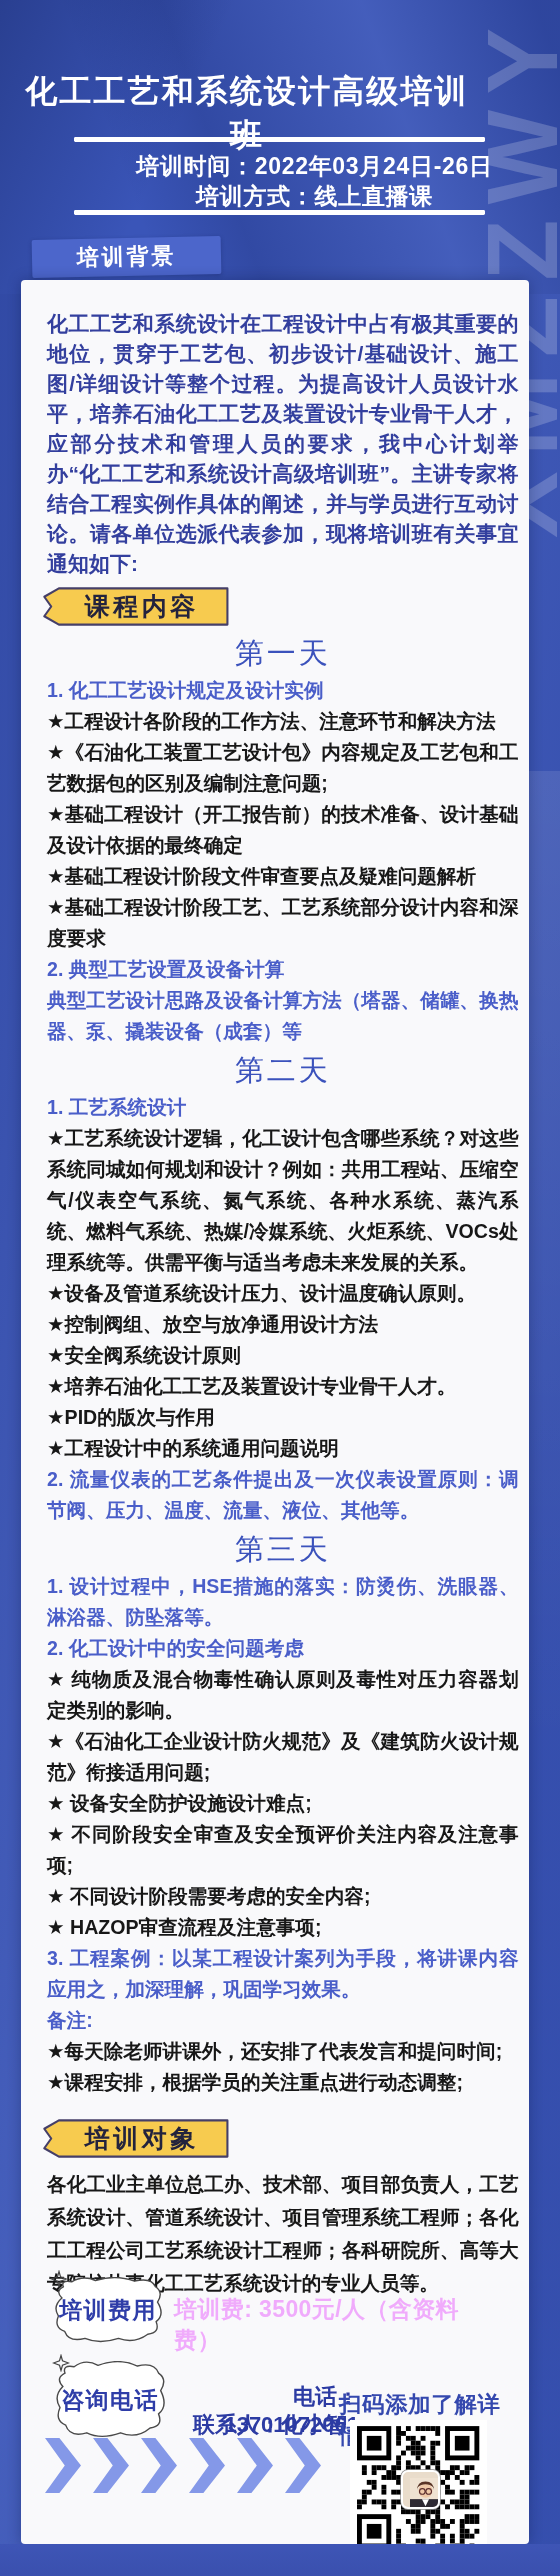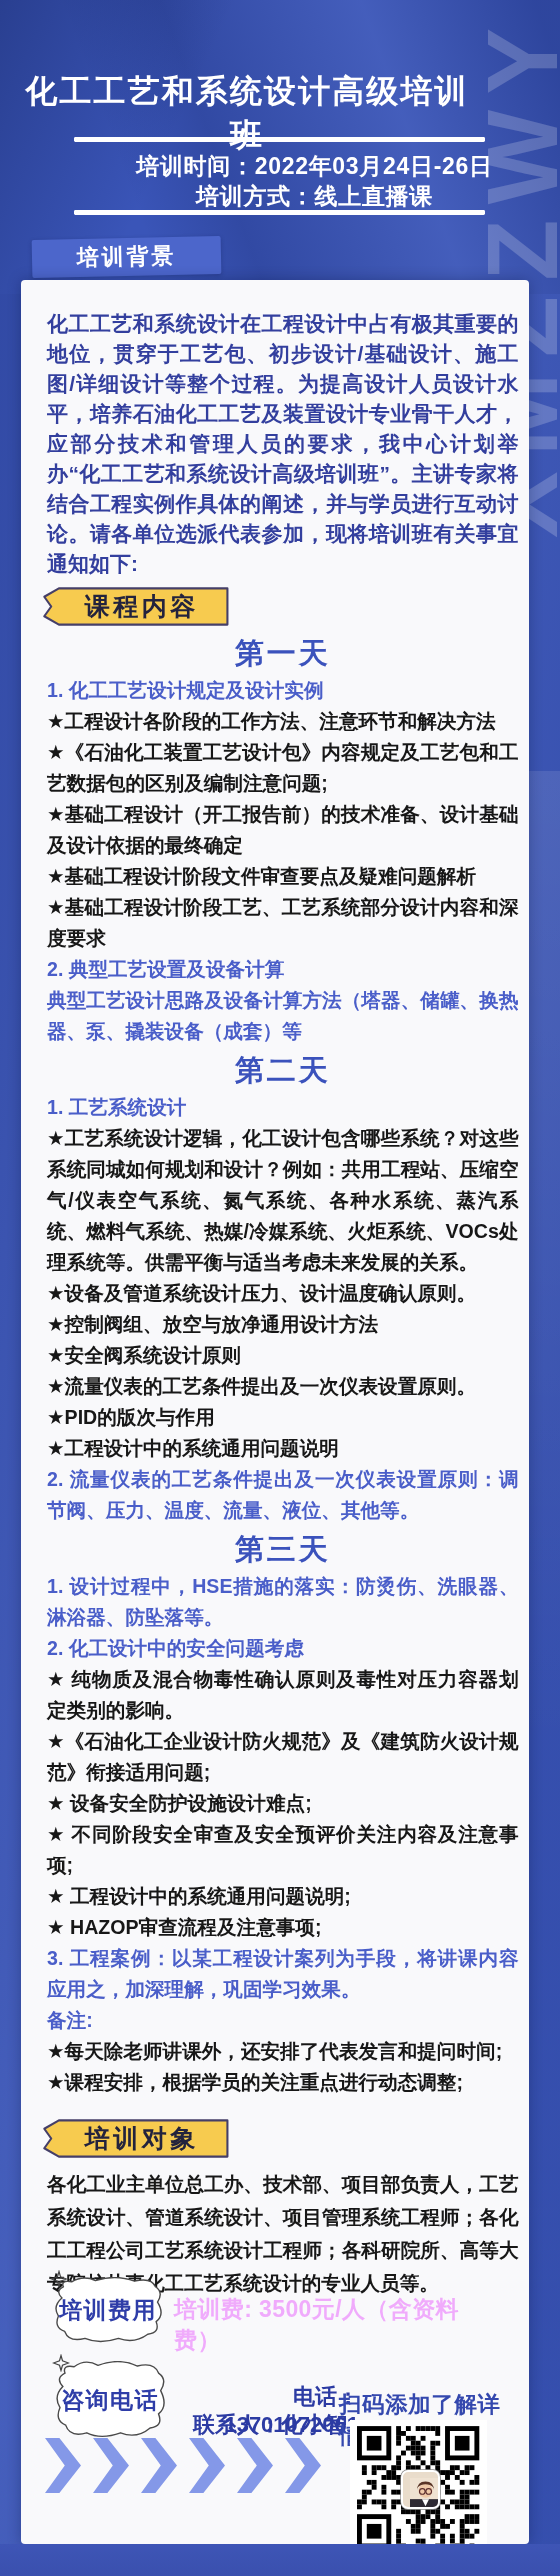--- a/index.html
+++ b/index.html
@@ -44,21 +44,21 @@
 
   .intro{color:#333f9e;font-size:21px;line-height:30px;text-align:justify;
          font-weight:600;}
 
   .flag-badge{position:relative;width:191px;height:39px;margin:8.4px 0 9.8px -7px;}
   .flag-badge svg{position:absolute;inset:0;}
   .flag-label{position:absolute;inset:0;display:flex;align-items:center;justify-content:center;
       padding-left:12.6px;color:#23233d;font-size:25px;font-weight:900;letter-spacing:3.5px;
       font-family:"Liberation Serif","DejaVu Serif",serif;}
 
-  .day-heading{color:#3b52bc;font-size:29px;font-weight:700;text-align:center;
+  .day-heading{color:#3b52bc;font-size:29px;font-weight:400;text-align:center;
                letter-spacing:2.8px;margin:5.6px 0 4.2px 0;line-height:35px;}
   .item{font-size:19.6px;line-height:31px;font-weight:600;text-align:justify;}
   .item.blue{color:#4a5ec9;}
   .item.black{color:#171717;}
 
   .aud-para{color:#171717;font-size:19.6px;line-height:33px;font-weight:600;text-align:justify;}
 
   .bubble{position:absolute;}
   .bubble svg{position:absolute;inset:0;}
   .bubble-label{position:absolute;inset:0;display:flex;align-items:center;justify-content:center;
@@ -124,32 +124,32 @@
           <div class="item black">★基础工程设计阶段文件审查要点及疑难问题解析</div>
           <div class="item black">★基础工程设计阶段工艺、工艺系统部分设计内容和深度要求</div>
           <div class="item blue">2. 典型工艺设置及设备计算</div>
           <div class="item blue">典型工艺设计思路及设备计算方法（塔器、储罐、换热器、泵、撬装设备（成套）等</div>
           <div class="day-heading">第二天</div>
           <div class="item blue">1. 工艺系统设计</div>
           <div class="item black">★工艺系统设计逻辑，化工设计包含哪些系统？对这些系统同城如何规划和设计？例如：共用工程站、压缩空气/仪表空气系统、氮气系统、各种水系统、蒸汽系统、燃料气系统、热媒/冷媒系统、火炬系统、VOCs处理系统等。供需平衡与适当考虑未来发展的关系。</div>
           <div class="item black">★设备及管道系统设计压力、设计温度确认原则。</div>
           <div class="item black">★控制阀组、放空与放净通用设计方法</div>
           <div class="item black">★安全阀系统设计原则</div>
-          <div class="item black">★流量仪表的工艺条件提出及一次仪表设置原则。</div>
+          <div class="item black">★培养石油化工工艺及装置设计专业骨干人才。</div>
           <div class="item black">★PID的版次与作用</div>
           <div class="item black">★工程设计中的系统通用问题说明</div>
           <div class="item blue">2. 流量仪表的工艺条件提出及一次仪表设置原则：调节阀、压力、温度、流量、液位、其他等。</div>
           <div class="day-heading">第三天</div>
           <div class="item blue">1. 设计过程中，HSE措施的落实：防烫伤、洗眼器、淋浴器、防坠落等。</div>
           <div class="item blue">2. 化工设计中的安全问题考虑</div>
           <div class="item black">★ 纯物质及混合物毒性确认原则及毒性对压力容器划定类别的影响。</div>
           <div class="item black">★《石油化工企业设计防火规范》及《建筑防火设计规范》衔接适用问题;</div>
           <div class="item black">★ 设备安全防护设施设计难点;</div>
           <div class="item black">★ 不同阶段安全审查及安全预评价关注内容及注意事项;</div>
-          <div class="item black">★ 工程设计中的系统通用问题说明;</div>
+          <div class="item black">★ 不同设计阶段需要考虑的安全内容;</div>
           <div class="item black">★ HAZOP审查流程及注意事项;</div>
           <div class="item blue">3. 工程案例：以某工程设计案列为手段，将讲课内容应用之，加深理解，巩固学习效果。</div>
           <div class="item blue">备注:</div>
           <div class="item black">★每天除老师讲课外，还安排了代表发言和提问时间;</div>
           <div class="item black">★课程安排，根据学员的关注重点进行动态调整;</div>
         </div>
 
       <div class="flag-badge" style="margin-top:21px">
         <svg width="191" height="39" viewBox="0 0 272 56">
           <polygon points="26,2 268,2 268,54 26,54 5,42 15,28 5,14" fill="#f7cb4f" stroke="#453f68" stroke-width="3" stroke-linejoin="round"></polygon>

